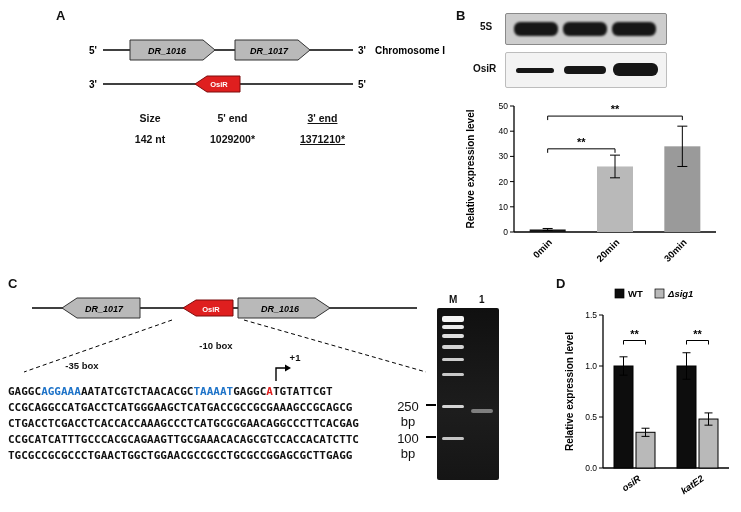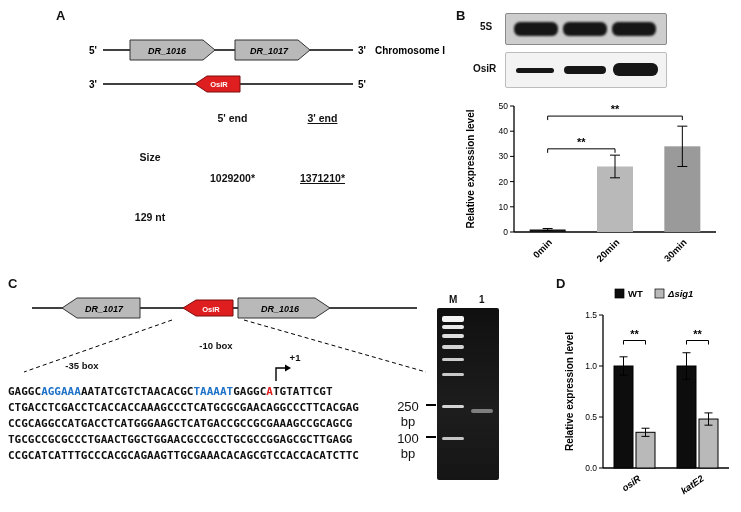--- a/index.html
+++ b/index.html
@@ -3,21 +3,21 @@
 <meta charset="utf-8">
 <style>
   html,body{margin:0;padding:0;background:#fff;}
   body{font-family:"Liberation Sans", sans-serif;color:#111;}
   #fig{position:relative;width:741px;height:512px;background:#fff;overflow:hidden;}
   .panel-label{position:absolute;font-weight:bold;font-size:13px;}
   .abs{position:absolute;}
   
   .atable{position:absolute;left:115px;top:112px;width:250px;font-size:10.5px;}
   .atable .row{display:flex;}
-  .atable .c1{width:70px;text-align:center;margin-top:39px;}
+  .atable .c1{width:70px;text-align:center;}
   .atable .c2{width:95px;text-align:center;}
   .atable .c3{width:85px;text-align:center;text-decoration:underline;}
   .atable .hdr{font-weight:bold;margin-bottom:9px;}
   
   .blot{position:absolute;border-radius:2px;}
   .blot1{left:505px;top:13px;width:160px;height:30px;background:#cdcdcd;border:1px solid #8a8a8a;}
   .blot2{left:505px;top:52px;width:160px;height:34px;background:#f3f3f3;border:1px solid #bdbdbd;}
   .band{position:absolute;background:#161616;border-radius:6px;filter:blur(1px);}
   .blot-label{position:absolute;font-size:10px;font-weight:bold;}
   
@@ -56,21 +56,21 @@
     <text x="134" y="57" font-size="7.5" font-weight="bold" fill="#fff" text-anchor="middle">OsiR</text>
   </svg>
 
   <div class="atable">
     <div class="row hdr">
       <div class="c1">Size</div>
       <div class="c2">5' end</div>
       <div class="c3">3' end</div>
     </div>
     <div class="row" style="font-weight:bold;">
-      <div class="c1">129 nt</div>
+      <div class="c1">142 nt</div>
       <div class="c2">1029200*</div>
       <div class="c3">1371210*</div>
     </div>
   </div>
 
   <div class="panel-label" style="left:456px;top:8px;">B</div>
 
   <div class="blot-label" style="left:480px;top:21px;">5S</div>
   <div class="blot blot1">
     <div class="band" style="left:8px;top:8px;width:44px;height:14px;"></div>
@@ -143,24 +143,24 @@
   <div class="prom-label" style="left:82px;top:360px;">-35 box</div>
   <div class="prom-label" style="left:216px;top:340px;">-10 box</div>
   <div class="prom-label" style="left:295px;top:352px;">+1</div>
   <svg class="abs" style="left:272px;top:362px;" width="20" height="20">
     <path d="M4,19 L4,6 L14,6" fill="none" stroke="#000" stroke-width="1.4"></path>
     <polygon points="13,2.5 19,6 13,9.5" fill="#000"></polygon>
   </svg>
 
   <div id="seq">
       <div><span>GAGGC</span><span class="seg-blue">AGGAAA</span><span>AATATCGTCTAACACGC</span><span class="seg-blue">TAAAAT</span><span>GAGGC</span><span class="seg-red">A</span><span>TGTATTCGT</span></div>
+      <div><span>CCGCAGGCCATGACCTCATGGGAAGCTCATGACCGCCGCGAAAGCCGCAGCG</span></div>
       <div><span>CTGACCTCGACCTCACCACCAAAGCCCTCATGCGCGAACAGGCCCTTCACGAG</span></div>
-      <div><span>CCGCAGGCCATGACCTCATGGGAAGCTCATGACCGCCGCGAAAGCCGCAGCG</span></div>
+      <div><span>CCGCATCATTTGCCCACGCAGAAGTTGCGAAACACAGCGTCCACCACATCTTC</span></div>
       <div><span>TGCGCCGCGCCCTGAACTGGCTGGAACGCCGCCTGCGCCGGAGCGCTTGAGG</span></div>
-      <div><span>CCGCATCATTTGCCCACGCAGAAGTTGCGAAACACAGCGTCCACCACATCTTC</span></div>
     </div>
 
   <div class="gel-lane-label" style="left:449px;top:294px;">M</div>
   <div class="gel-lane-label" style="left:479px;top:294px;">1</div>
   <div id="gel">
       <div class="gel-band" style="left: 5px; width: 22px; top: 8px; height: 6px; opacity: 1;"></div>
       <div class="gel-band" style="left: 5px; width: 22px; top: 17px; height: 4px; opacity: 0.95;"></div>
       <div class="gel-band" style="left: 5px; width: 22px; top: 26px; height: 4px; opacity: 0.9;"></div>
       <div class="gel-band" style="left: 5px; width: 22px; top: 37px; height: 3.5px; opacity: 0.85;"></div>
       <div class="gel-band" style="left: 5px; width: 22px; top: 50px; height: 3px; opacity: 0.82;"></div>

